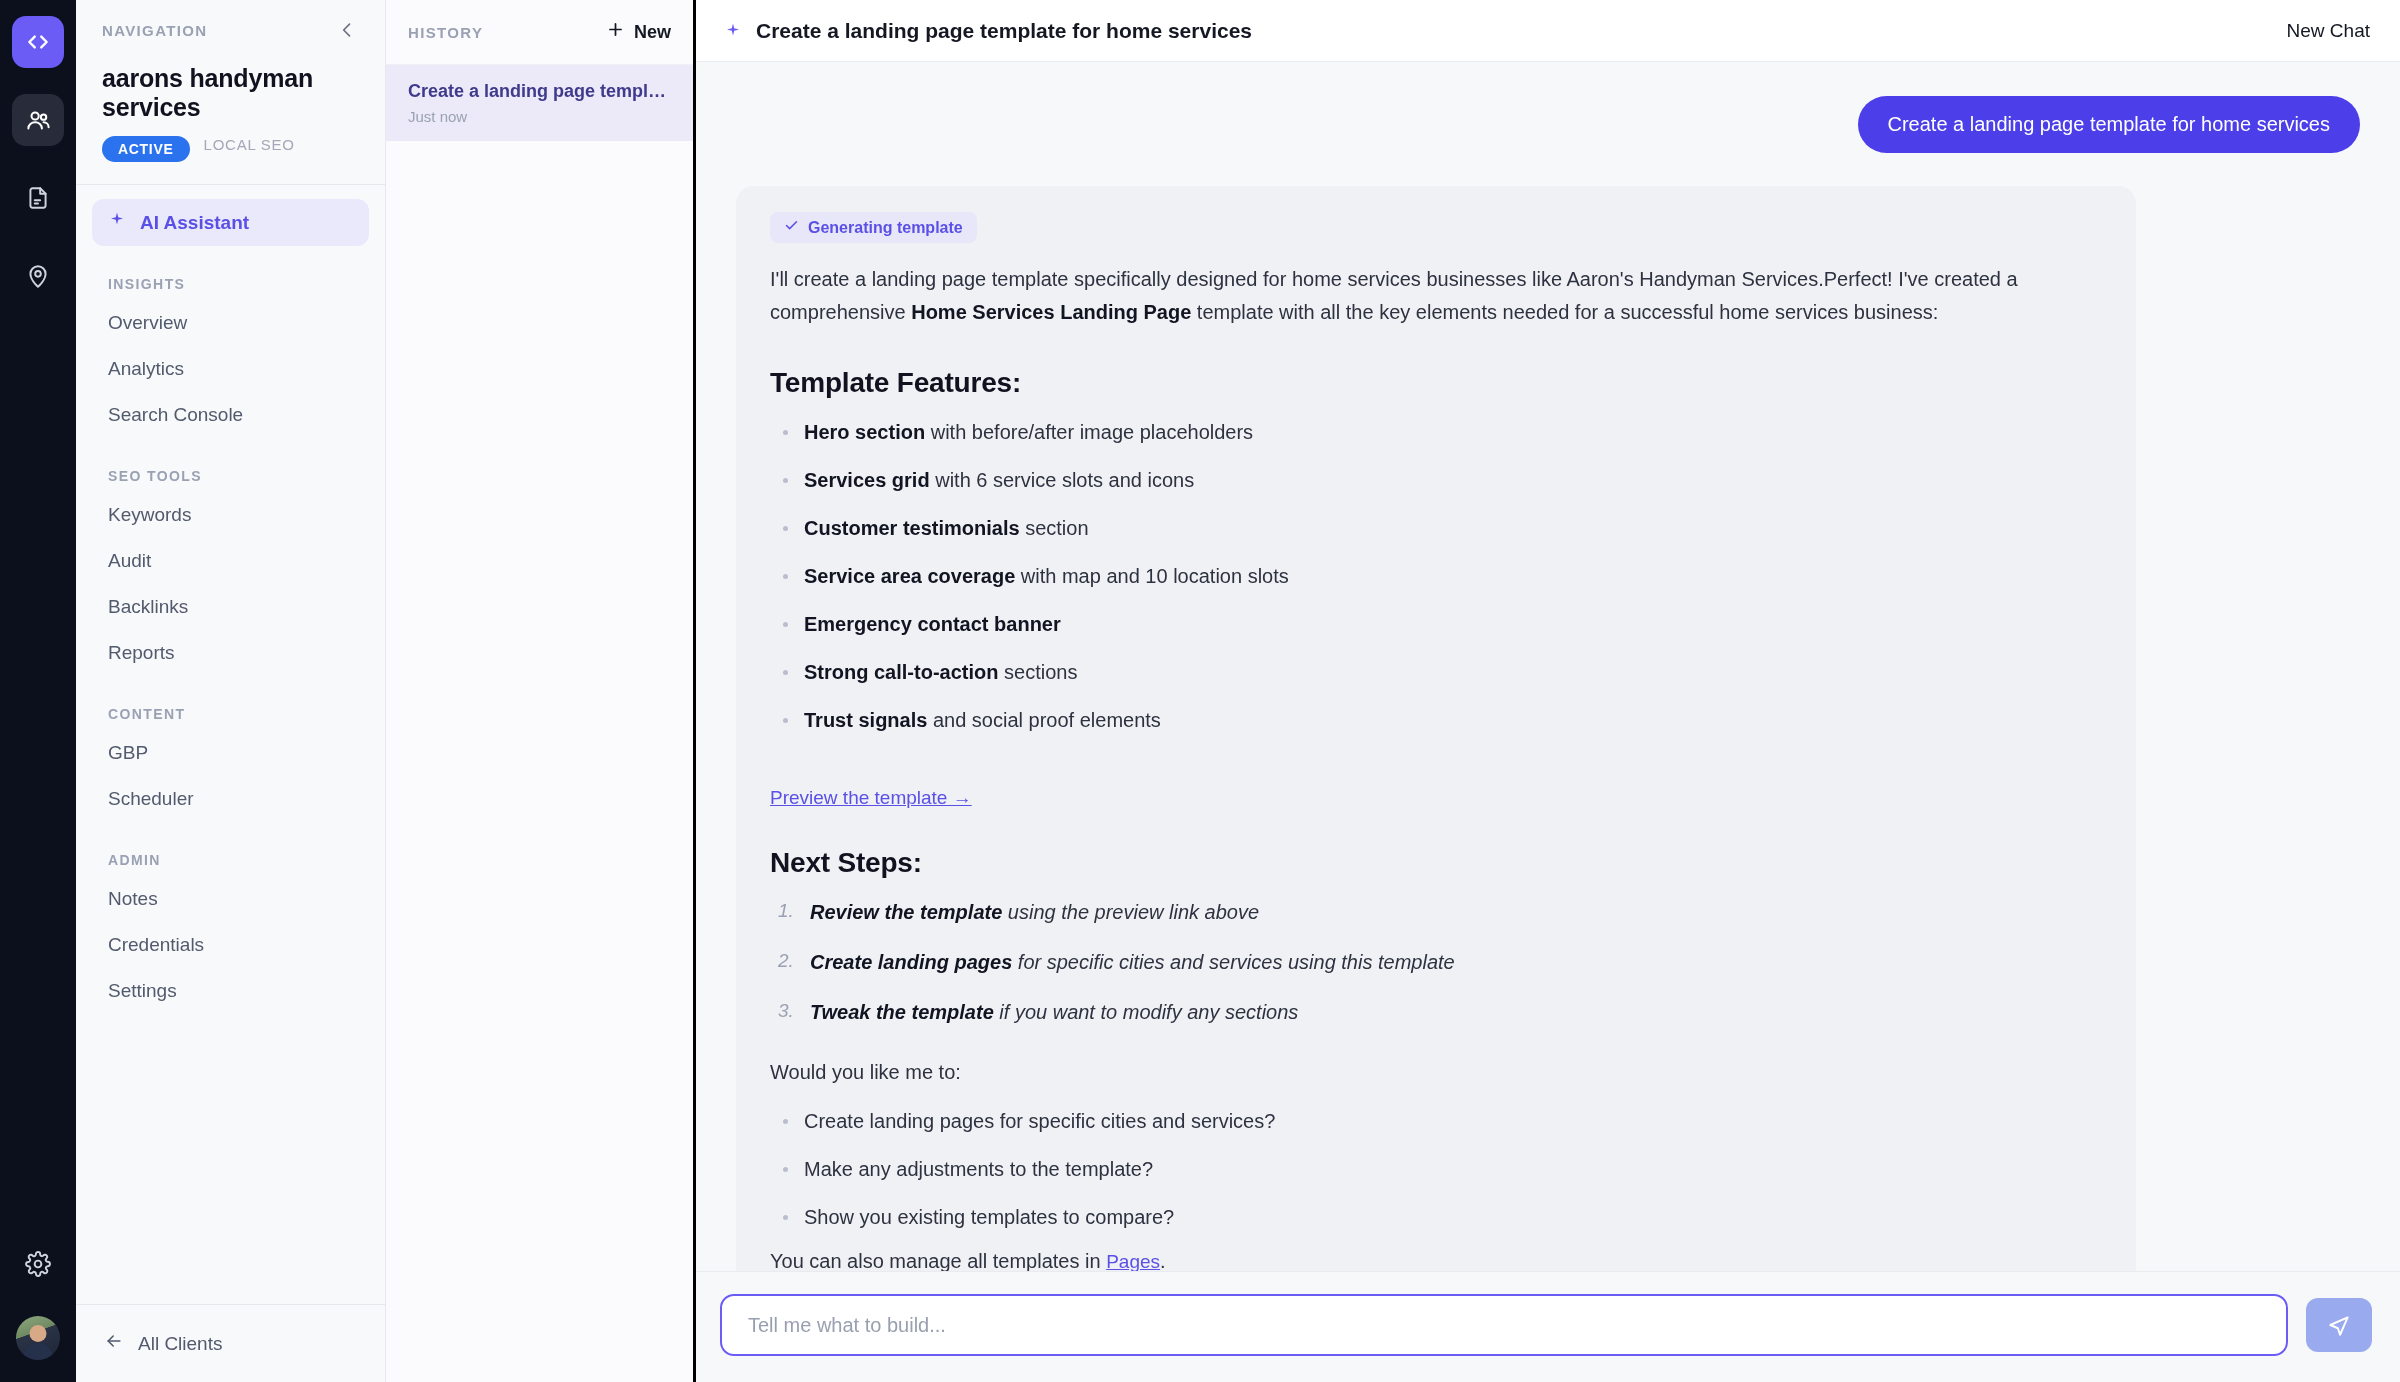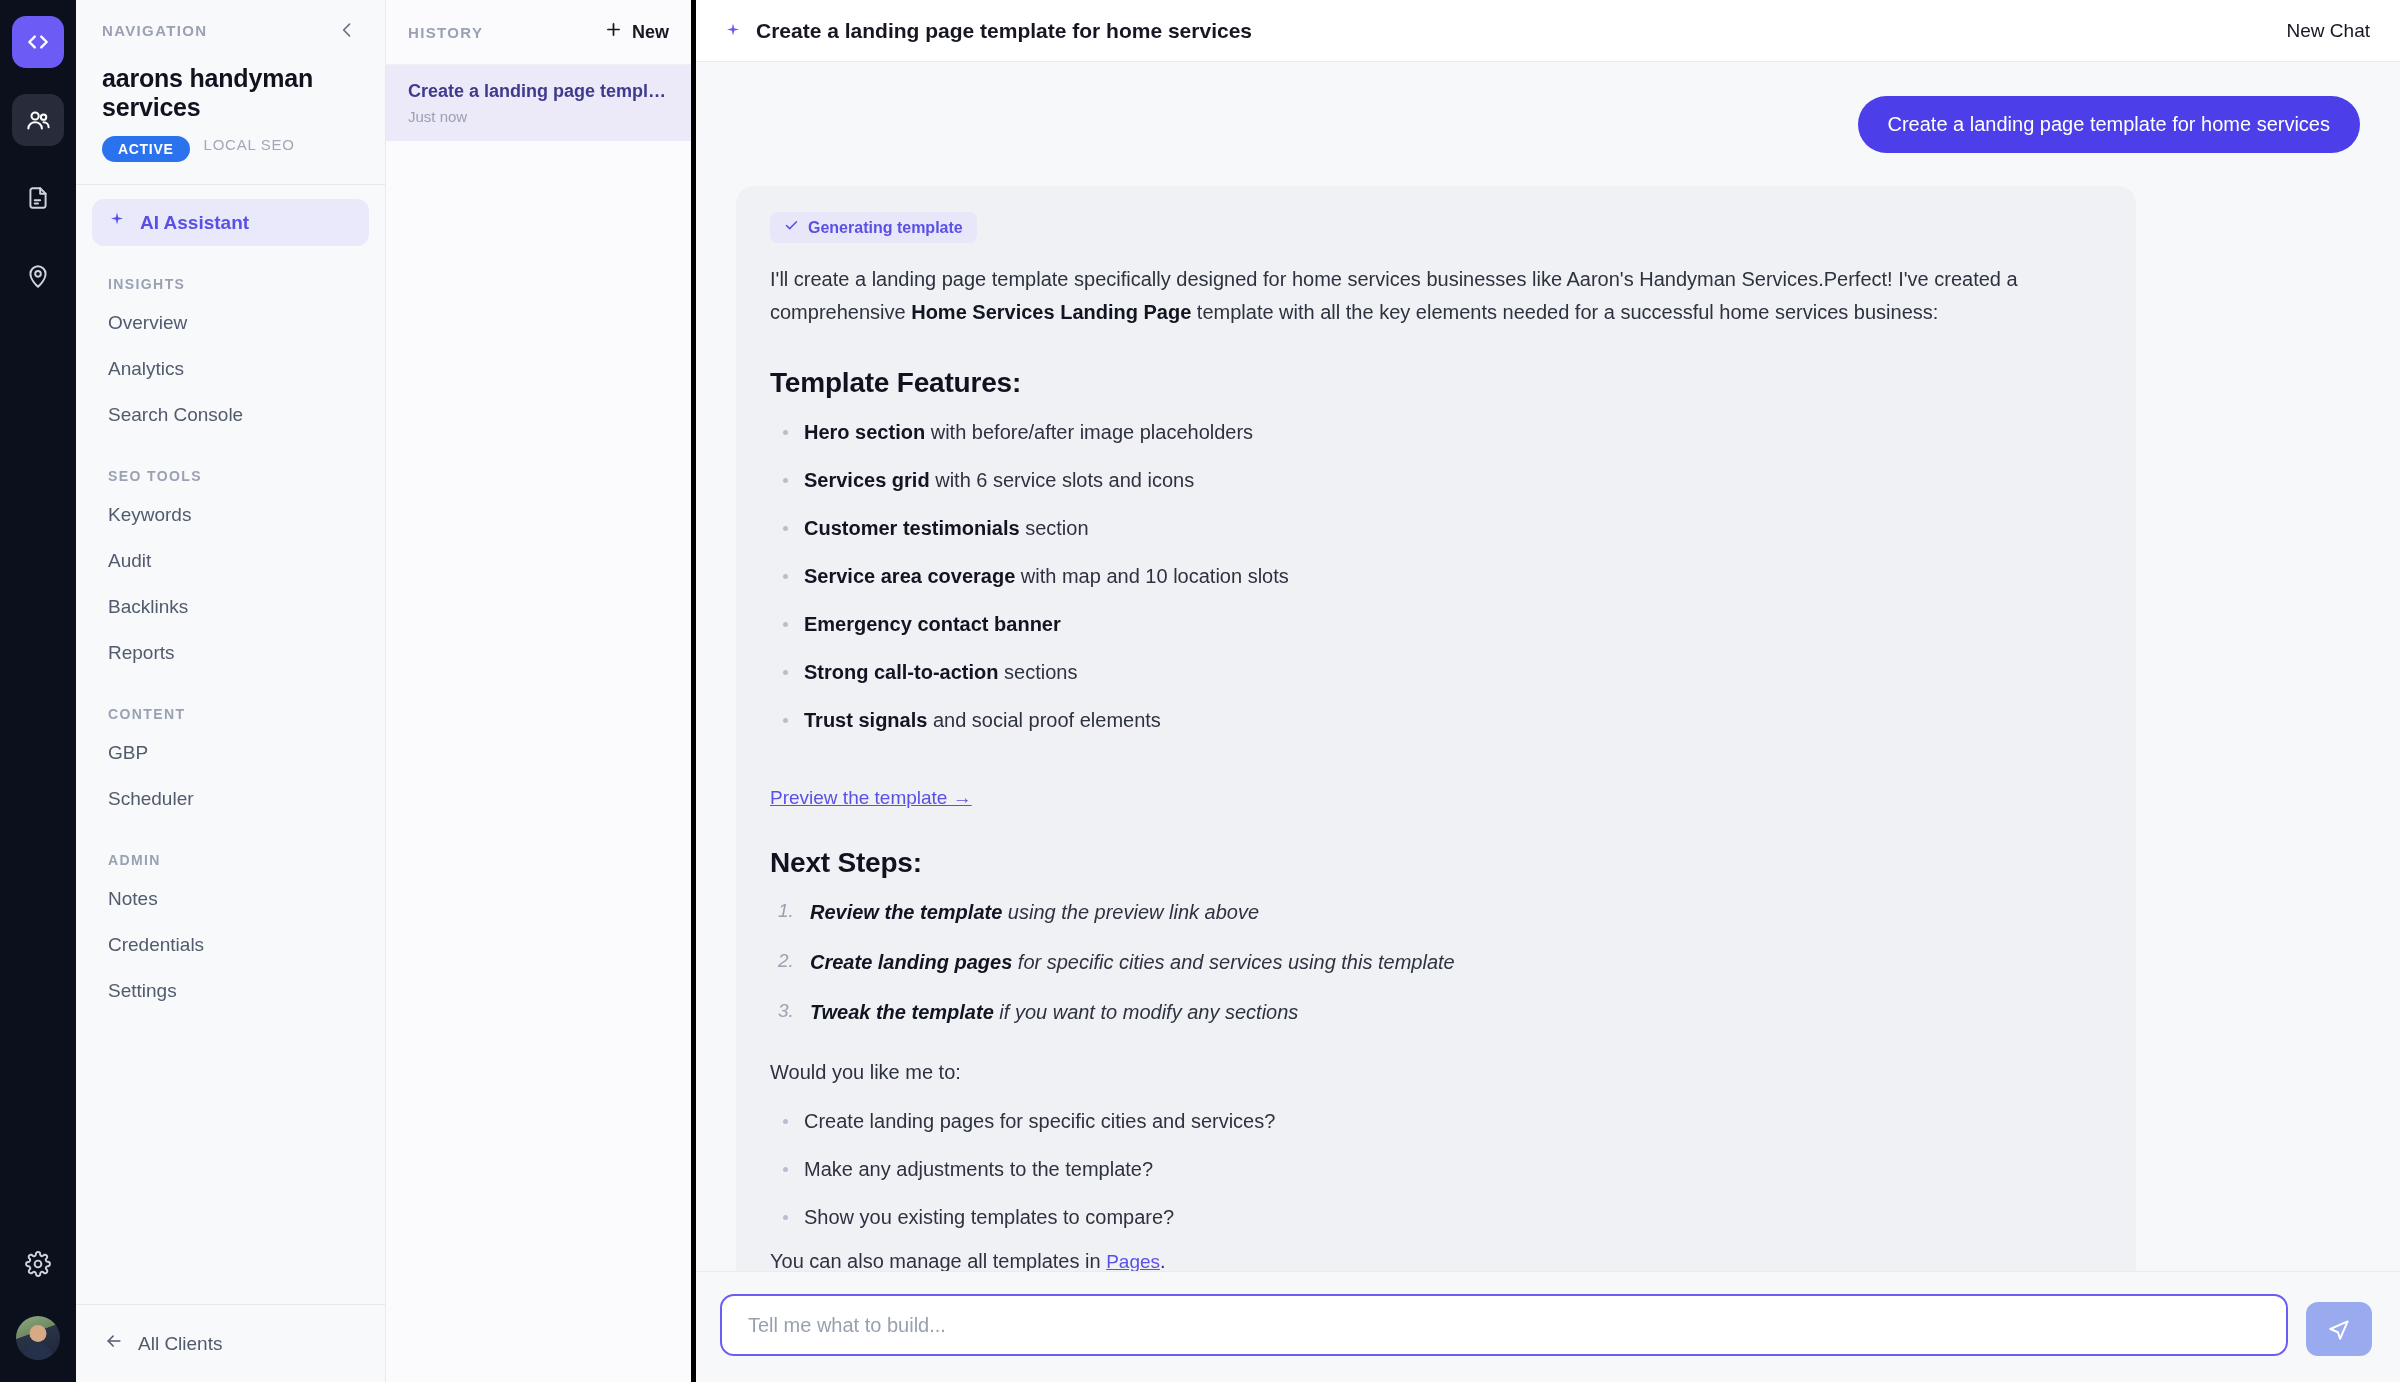--- a/index.html
+++ b/index.html
@@ -88,21 +88,21 @@
   .nav-foot { border-top: 1px solid #e7e9ef; padding: 26px 28px; }
   .all-clients {
     display: flex; align-items: center; gap: 14px;
     font-size: 19px; color: #525a6d;
   }
 
   
   .history {
     width: 310px; flex: 0 0 310px;
     background: #fbfbfd;
-    border-right: 5px solid #000000;
+    border-right: 3px solid #000000;
     display: flex; flex-direction: column;
   }
   .history-head {
     display: flex; align-items: center; justify-content: space-between;
     padding: 20px 22px; border-bottom: 1px solid #eef0f4;
   }
   .history-title {
     font-size: 15px; letter-spacing: .09em; font-weight: 600;
     color: #9aa1b2; text-transform: uppercase;
   }
@@ -184,21 +184,21 @@
   }
   .preview-link { display: inline-block; margin-top: 34px; font-weight: 400; }
   .closing { font-size: 20px; color: #2d3240; margin-top: 34px; margin-bottom: 22px; }
   .manage-line { font-size: 20px; color: #2d3240; margin-top: 18px; }
 
   
   .composer {
     flex: 0 0 auto; border-top: 1px solid #e9ebf0;
     background: #f7f8fa;
     padding: 22px 28px 26px 24px;
-    display: flex; align-items: flex-end; gap: 18px;
+    display: flex; align-items: center; gap: 18px;
   }
   .input-wrap { flex: 1 1 auto; }
   .chat-input {
     width: 100%; height: 62px;
     border: 2px solid #6b5cf6; border-radius: 14px;
     background: #fff; font-size: 20px; color: #2d3240;
     padding: 0 26px; outline: none;
     font-family: "Liberation Sans", sans-serif;
   }
   .chat-input::placeholder { color: #98a0b0; }

